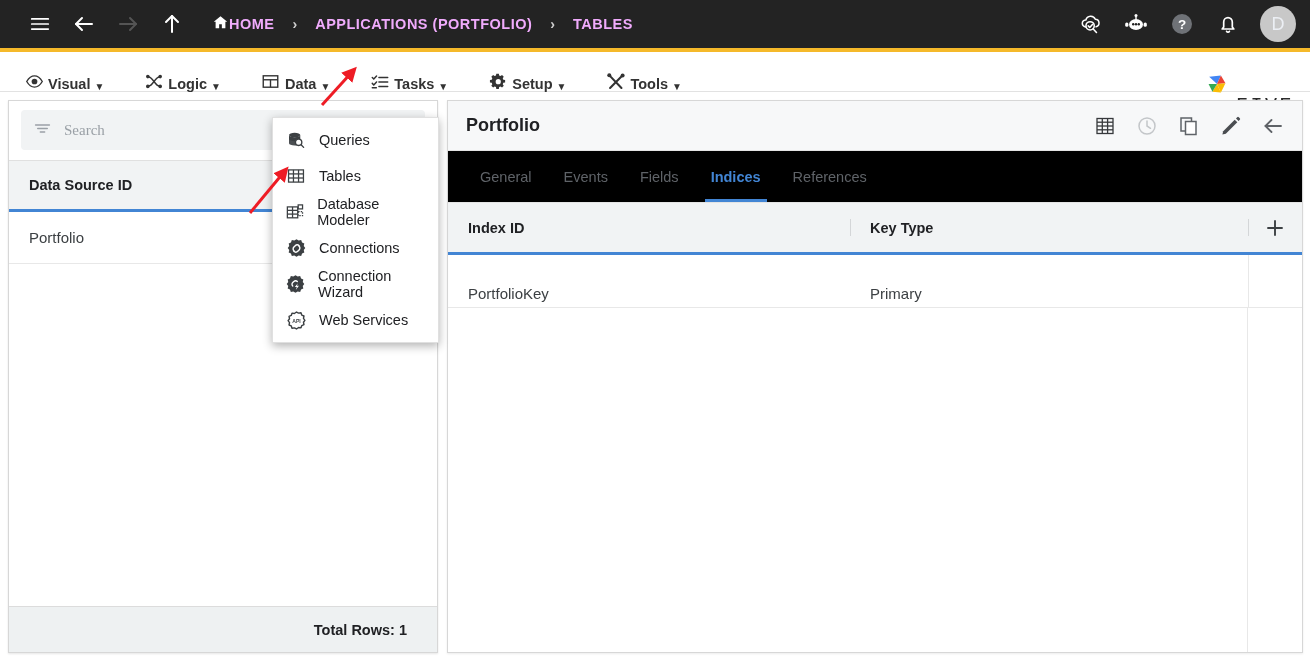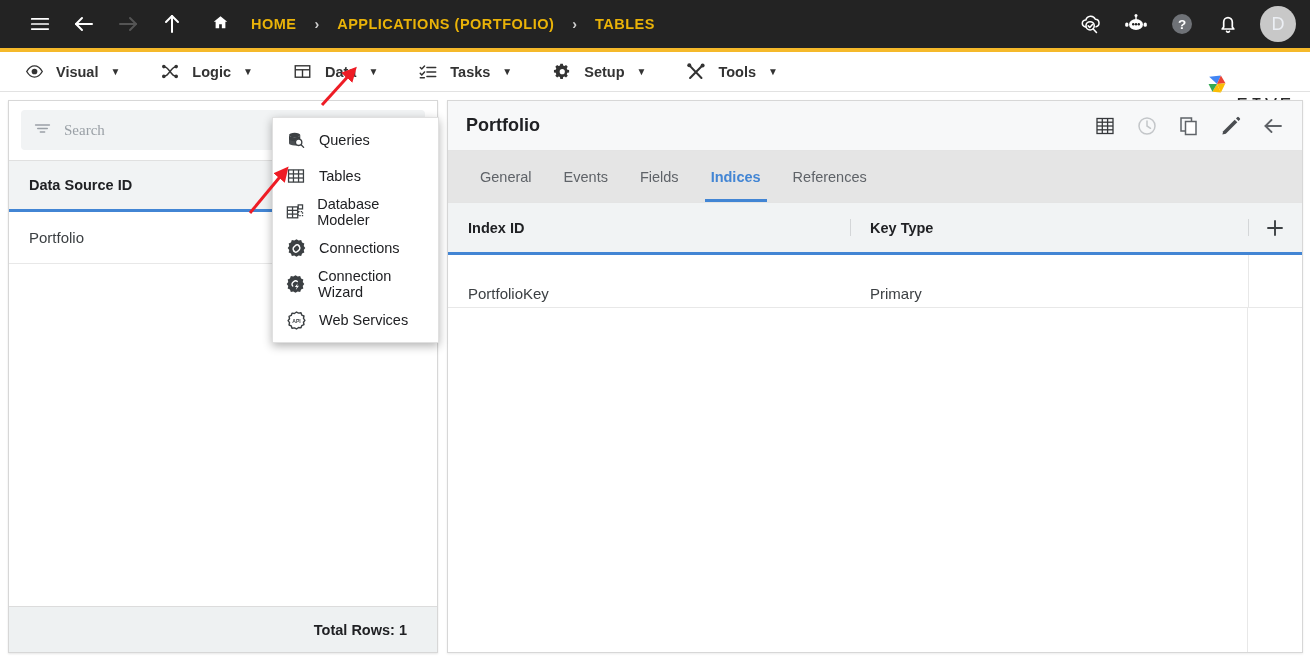--- a/index.html
+++ b/index.html
@@ -21,41 +21,41 @@
     background: #f5b92a;
   }
   .tb-icon {
     width: 44px; height: 48px; display: flex; align-items: center; justify-content: center;
     color: #ffffff;
   }
   .tb-icon svg { display: block; }
   .hamburger { margin-left: 18px; }
   .crumbs { display: flex; align-items: center; margin-left: 14px; }
   .crumb {
-    display: flex; align-items: center; gap: 22px;
-    color: #eab308; font-size: 14.5px; font-weight: 700; letter-spacing: .5px;
+    display: flex; align-items: center; gap: 0;
+    color: #f0abfc; font-size: 14.5px; font-weight: 700; letter-spacing: .5px;
     padding: 0 4px;
   }
   .crumb-sep { color: #cfcfcf; font-size: 14px; padding: 0 14px; font-weight: 700; }
   .tb-right { position: absolute; right: 14px; top: 0; height: 48px; display: flex; align-items: center; gap: 2px; }
   .tb-right .tb-icon { width: 44px; }
   .avatar {
     width: 36px; height: 36px; border-radius: 50%; background: #c8c8c8;
     color: #eceff4; font-size: 18px; font-weight: 400;
     display: flex; align-items: center; justify-content: center; margin-left: 8px;
   }
 
   
   .menubar {
     position: absolute; left: 0; top: 52px; width: 1310px; height: 40px;
     background: #ffffff; display: flex; align-items: center;
     border-bottom: 1px solid #e2e2e2;
   }
   .menu-item {
-    display: flex; align-items: center; gap: 12px;
+    display: flex; align-items: flex-end; gap: 4px;
     height: 40px; padding: 0 16px; margin-left: 8px;
     color: #333333; font-size: 14.5px; font-weight: 700; cursor: pointer;
     white-space: nowrap;
   }
   .menu-item .caret { font-size: 10px; color: #333; }
   .menu-icon { display: flex; align-items: center; justify-content: center; width: 20px; height: 20px; color: #333; }
 
   .brand {
     position: absolute; right: 16px; top: 54px;
     display: flex; align-items: center; gap: 6px;
@@ -113,21 +113,21 @@
   .rp-header {
     height: 50px; background: #f7f8f9; border-bottom: 1px solid #e4e4e4;
     display: flex; align-items: center; padding: 0 16px 0 18px;
   }
   .rp-title { font-size: 18px; font-weight: 700; color: #202124; flex: 1; }
   .rp-actions { display: flex; align-items: center; gap: 16px; }
   .rp-act { width: 26px; height: 26px; display: flex; align-items: center; justify-content: center; color: #5f6368; cursor: pointer; }
 
   .rp-tabs {
     height: 52px; display: flex; align-items: stretch; padding-left: 16px;
-    border-bottom: 1px solid #e4e4e4; background: #e5e5e5;
+    border-bottom: 1px solid #e4e4e4; background: #000000;
   }
   .rp-tab {
     display: flex; align-items: center; padding: 0 16px;
     font-size: 14.5px; color: #5f6368; font-weight: 400; cursor: pointer;
     position: relative;
   }
   .rp-tab.active { color: #4285d4; font-weight: 700; }
   .rp-tab.active::after {
     content: ""; position: absolute; left: 10px; right: 10px; bottom: 0; height: 3px;
     background: #4285d4;

